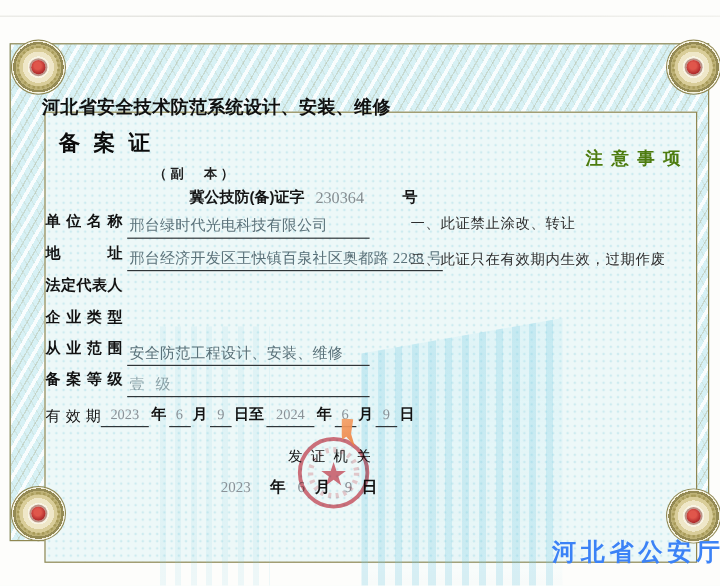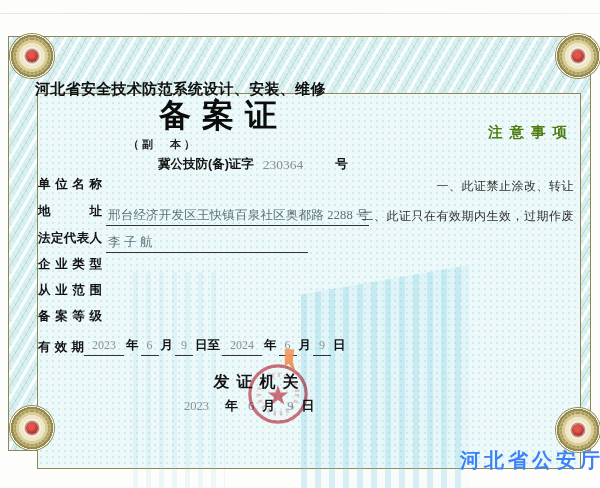--- a/index.html
+++ b/index.html
@@ -63,60 +63,60 @@
   .emblem::after{content:"";position:absolute;inset:16px;border-radius:50%;
     background:radial-gradient(circle at 45% 40%, #e0564b 0 30%, #a62326 75%);
     box-shadow:0 0 0 1.5px rgba(110,30,25,.45);}
   .em-tl{left:10px;top:34px;} .em-tr{left:556px;top:34px;}
   .em-bl{left:10px;top:406px;} .em-br{left:556px;top:408px;}
 
   
   .t{position:absolute;color:#161616;}
   .title1{left:35px;top:80px;width:330px;font-size:15px;font-weight:bold;
     letter-spacing:.3px;color:#101010;}
-  .title2{left:38px;top:94px;width:250px;text-align:right;font-size:32px;
+  .title2{left:38px;top:107px;width:250px;text-align:left;font-size:18px;
     font-weight:bold;letter-spacing:11px;text-indent:11px;color:#0c0c0c;}
   .subtitle{left:38px;top:137px;width:250px;text-align:center;font-size:11px;
     font-weight:bold;letter-spacing:3px;color:#202020;}
 
   .certno{left:158px;top:156px;display:flex;align-items:flex-end;white-space:nowrap;}
   .certno .lab{font-size:12.5px;font-weight:bold;color:#141414;}
   .certno .num{font-family:"Liberation Serif",serif;font-size:13.5px;color:#868e92;margin:0 24px 0 9px;}
   .certno .suf{font-size:12.5px;font-weight:bold;color:#141414;margin-left:8px;}
 
   .row{position:absolute;left:38px;width:270px;height:20px;display:flex;align-items:flex-start;}
   .flabel{flex:0 0 64px;font-size:12.5px;font-weight:bold;color:#121212;
     text-align:justify;text-align-last:justify;line-height:1;padding-bottom:3px;}
   .fline{flex:1;border-bottom:1.4px solid #2f3538;display:flex;align-items:flex-end;height:100%;margin-left:4px;}
   .fvalue{font-family:"Liberation Serif",serif;font-size:12.5px;color:#5a7179;
     white-space:nowrap;padding:0 0 1px 2px;letter-spacing:.2px;}
   .fvalue.light{color:#8aa0a6;letter-spacing:3px;}
 
   
   .vrow{position:absolute;left:38px;top:336px;height:20px;display:flex;align-items:flex-end;white-space:nowrap;}
-  .vrow .vlabel{flex:0 0 46px;font-size:12.5px;font-weight:bold;color:#121212;
+  .vrow .vlabel{flex:0 0 46px;font-size:12.5px;font-weight:normal;color:#121212;
     text-align:justify;text-align-last:justify;line-height:1;padding-bottom:3px;}
   .vrow .seg{border-bottom:1.4px solid #2f3538;text-align:center;height:100%;
     display:flex;align-items:flex-end;justify-content:center;}
   .vrow .seg.w-y{width:40px;} .vrow .seg.w-s{width:18px;}
   .vrow .hand{font-family:"Liberation Serif",serif;color:#8a9298;font-size:12px;
     position:relative;top:-2px;}
   .vrow .unit{font-size:12.5px;font-weight:bold;color:#121212;padding:0 2px 2px 2px;}
 
   
   .notices{position:absolute;left:342px;top:123px;width:232px;}
   .notices .ntitle{text-align:right;font-size:14.5px;font-weight:bold;color:#4d7c0f;
     letter-spacing:7px;text-indent:7px;margin-bottom:32px;}
   .notices .nitem{font-family:"Liberation Serif",serif;font-size:12px;color:#2e2e2e;
     letter-spacing:.5px;line-height:24px;margin-bottom:6px;
-    padding-left:28px;text-indent:-28px;text-align:right;}
-
-  
-  .issuer-label{position:absolute;left:196px;top:372px;width:120px;text-align:center;
-    font-size:16px;font-weight:bold;letter-spacing:7px;text-indent:7px;color:#141414;}
+    padding-left:28px;text-indent:-28px;}
+
+  
+  .issuer-label{position:absolute;left:196px;top:372px;width:120px;text-align:right;
+    font-size:12px;font-weight:normal;letter-spacing:7px;text-indent:7px;color:#141414;}
   .issuer-date{position:absolute;left:184px;top:397px;display:flex;align-items:baseline;white-space:nowrap;}
   .issuer-date .hand{font-family:"Liberation Serif",serif;color:#8a9298;font-size:12.5px;}
   .issuer-date .unit{font-size:13px;font-weight:bold;color:#141414;}
   .g16{margin-left:16px;} .g10{margin-left:10px;} .g8{margin-left:8px;} .g12{margin-left:12px;}
 
   
   .seal{position:absolute;left:246px;top:362px;width:64px;height:64px;
     mix-blend-mode:multiply;opacity:.88;}
 
   
@@ -150,41 +150,47 @@
 <div class="t subtitle">（副　本）</div>
 
 <div class="t certno">
   <span class="lab">冀公技防(备)证字</span>
   <span class="num">230364</span>
   <span class="suf">号</span>
 </div>
 
 <div class="row" style="top:178px">
   <span class="flabel">单位名称</span>
+  <span class="fline">
+    <span class="fvalue">邢台绿时代光电科技有限公司</span>
+  </span>
 </div>
 <div class="row" style="top:205px">
   <span class="flabel">地址</span>
   <span class="fline">
     <span class="fvalue">邢台经济开发区王快镇百泉社区奥都路 2288 号</span>
   </span>
 </div>
 <div class="row" style="top:232px">
   <span class="flabel">法定代表人</span>
-  <span class="fline">
-    <span class="fvalue">李 子 航</span>
-  </span>
 </div>
 <div class="row" style="top:258px">
   <span class="flabel">企业类型</span>
 </div>
 <div class="row" style="top:284px">
   <span class="flabel">从业范围</span>
+  <span class="fline">
+    <span class="fvalue">安全防范工程设计、安装、维修</span>
+  </span>
 </div>
 <div class="row" style="top:310px">
   <span class="flabel">备案等级</span>
+  <span class="fline">
+    <span class="fvalue light">壹 级</span>
+  </span>
 </div>
 
 <div class="vrow">
   <span class="vlabel">有效期</span>
   <span class="seg w-y">
       <span class="hand">2023</span>
     </span>
   <span class="unit">年</span>
   <span class="seg w-s">
       <span class="hand">6</span>

